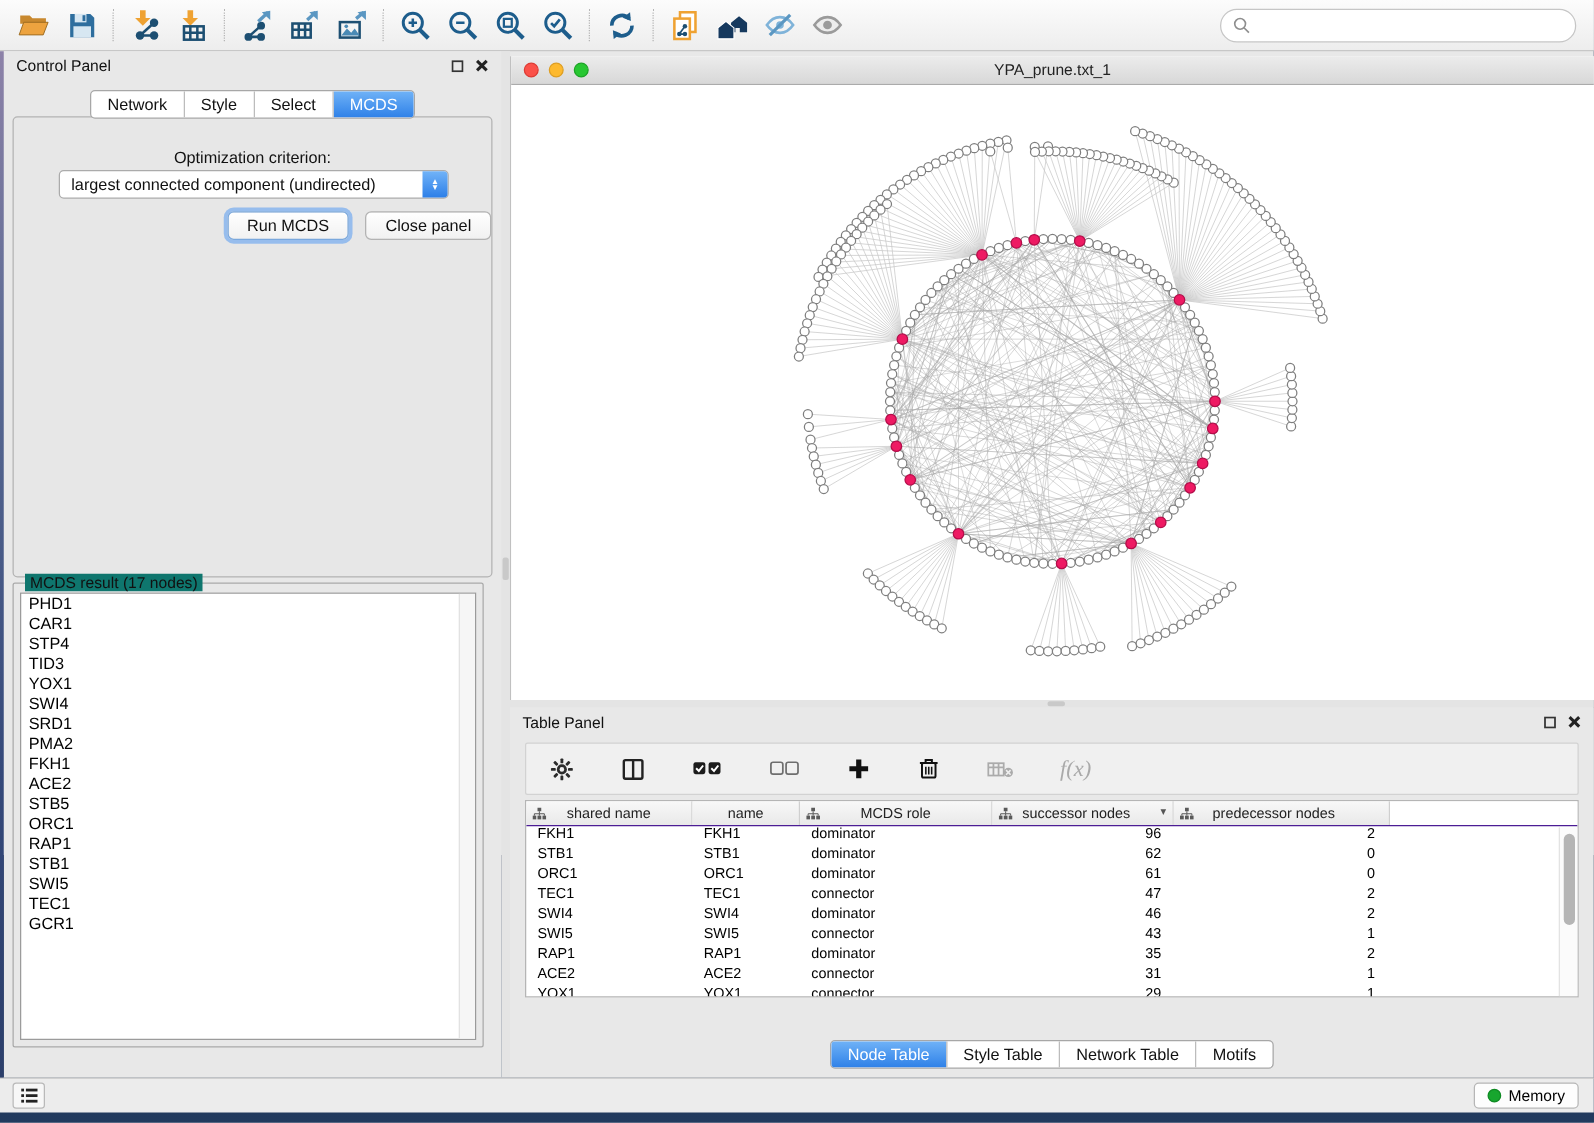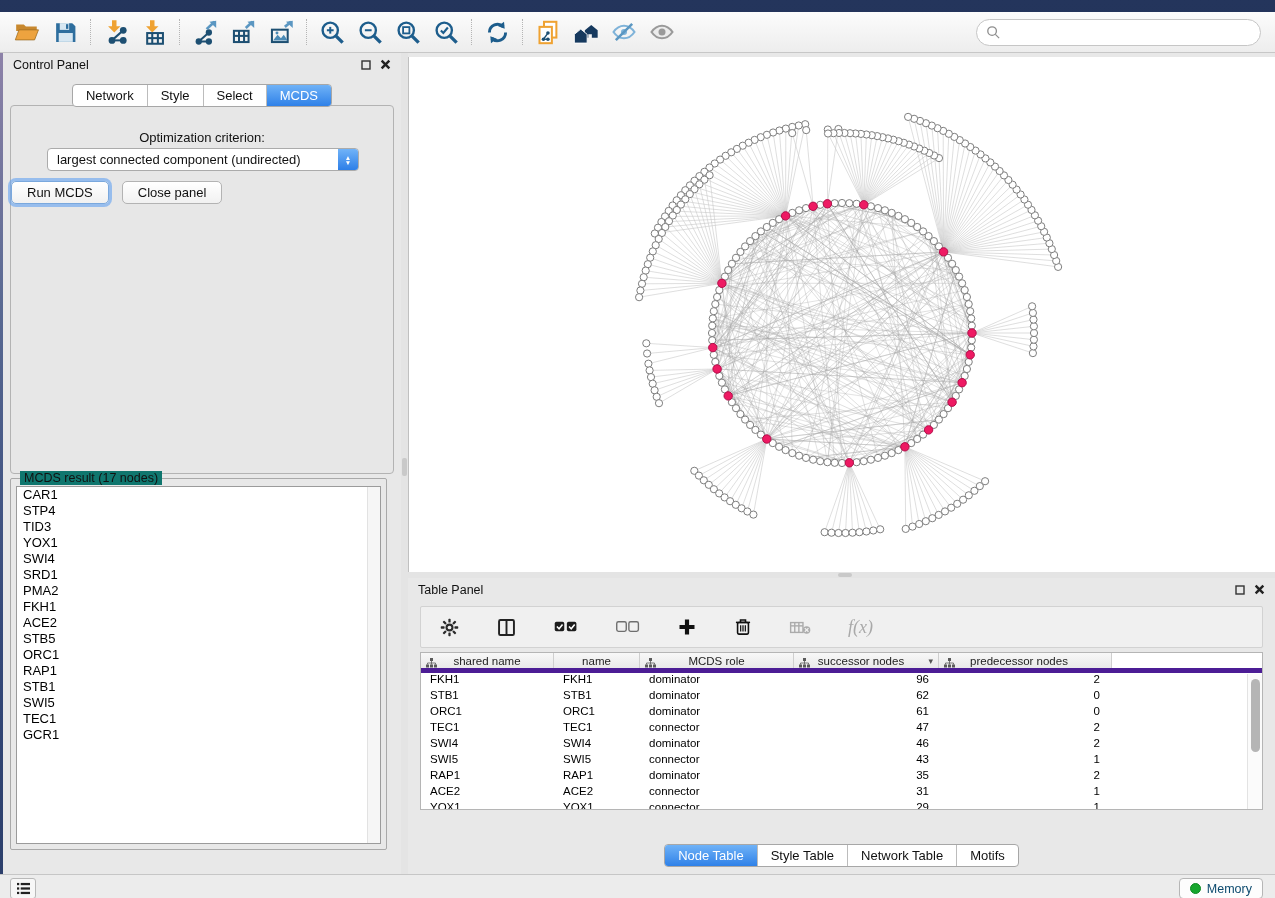--- a/index.html
+++ b/index.html
@@ -1,19 +1,19 @@
 <!DOCTYPE html>
 <html><head>
 <meta charset="utf-8">
 <style>
   * { margin:0; padding:0; box-sizing:border-box; }
   html,body { width:1275px; height:898px; overflow:hidden;
     font-family:"Liberation Sans", sans-serif;
     background:linear-gradient(180deg,#24355c 0%,#1b2a4a 60%,#223a5e 100%); }
-  .app { position:absolute; left:0; top:12px; width:1275px; height:684px; background:#e8e8e8; }
+  .app { position:absolute; left:0; top:0; width:1275px; height:684px; background:#e8e8e8; }
   .wallpaper-edge { position:absolute; left:0; top:41px; width:3px; height:821px;
     background:linear-gradient(180deg,#8d82a8,#5a6a93 30%,#35497a 70%,#2c3f6b); z-index:5; }
 
   
   .toolbar { position:absolute; left:0; top:0; width:1275px; height:41px;
     background:linear-gradient(#fcfcfc,#ededed); border-bottom:1px solid #c7c7c7;
     display:flex; align-items:center; padding-left:8px; }
   .tbtn { width:38px; height:34px; display:flex; align-items:center; justify-content:center; border-radius:4px; }
   .tsep { width:1px; height:26px; margin:0 6px; border-left:1px dotted #b5b5b5; }
   .search-wrap { position:absolute; right:14px; top:7px; width:285px; height:27px;
@@ -31,21 +31,21 @@
   .seg .tab.active { background:linear-gradient(#6fb2f7,#2f81e8); color:#fff; }
   .tab-content { position:absolute; top:52px; left:7px; width:384px; height:369px;
     background:#e7e7e7; border:1px solid #b3b3b3; border-radius:4px; }
   .opt-label { position:absolute; top:24px; width:100%; text-align:center; font-size:13px; color:#111; }
   .dropdown { position:absolute; top:42px; left:36px; width:312px; height:23px; background:#fff;
     border:1px solid #ababab; border-radius:4px; display:flex; align-items:center; }
   .dropdown .dd-text { flex:1; font-size:13px; padding-left:9px; color:#111; white-space:nowrap; }
   .dd-cap { width:20px; height:21px; margin-right:0; border-radius:0 3px 3px 0;
     background:linear-gradient(#71b3f8,#2d7fe8); display:flex; flex-direction:column; align-items:center; justify-content:center; }
   .dd-cap span { color:#fff; font-size:6.5px; line-height:5px; }
-  .btn-row { position:absolute; top:75px; width:100%; display:flex; justify-content:flex-start; gap:13px; }
+  .btn-row { position:absolute; top:75px; width:100%; display:flex; justify-content:flex-end; gap:13px; }
   .aqua-btn { background:linear-gradient(#ffffff,#f1f1f1); border:1px solid #b3b3b3; border-radius:5px;
     font-size:13px; padding:3px 15px; color:#111; }
   .aqua-btn.focused { box-shadow:0 0 0 3px rgba(98,162,242,.6); border-color:#7aa8dd; }
   .result-group { position:absolute; top:425px; left:7px; width:377px; height:372px;
     border:1px solid #a9a9a9; border-radius:2px; }
   .result-group .legend { position:absolute; top:-8px; left:9px; background:#0f766e; padding:0 4px; font-size:12.5px; color:#111; }
   .result-list { position:absolute; top:7px; left:5px; right:5px; bottom:5px; background:#fff;
     border:1px solid #9b9b9b; overflow:hidden; }
   .result-list .scroll-track { position:absolute; top:0; right:0; width:13px; height:100%; background:#f6f6f6; border-left:1px solid #e2e2e2; }
   .result-item { font-size:13px; line-height:16px; padding-left:6px; color:#000; }
@@ -69,41 +69,41 @@
   .h-handle { position:absolute; left:430px; top:1px; width:14px; height:4px; background:#c9c9c9; border-radius:2px; }
 
   
   .table-panel { position:absolute; left:408px; top:566px; width:867px; height:296px; background:#e8e8e8; }
   .tp-toolbar { position:absolute; top:28px; left:12px; right:12px; height:42px; background:#f0f0f0;
     border:1px solid #d2d2d2; border-radius:2px; display:flex; align-items:center; gap:36px; padding-left:18px; }
   .tp-ic { display:flex; align-items:center; justify-content:center; }
   .fx { font-family:"Liberation Serif", serif; font-style:italic; font-size:18px; color:#a9a9a9; }
   .tbl-wrap { position:absolute; top:74px; left:12px; right:12px; bottom:64px; background:#fff; border:1px solid #b5b5b5; overflow:hidden; }
   .tbl-head { display:flex; height:20px; font-size:11.5px; color:#222;
-    border-bottom:5px solid #4c1d95; }
+    border-bottom:1px solid #4c1d95; }
   .th { position:relative; display:flex; align-items:center; justify-content:center;
     background:linear-gradient(#f8f8f8,#e9e9e9); border-right:1px solid #cfcfcf; }
   .th .tree { position:absolute; left:5px; top:5px; }
   .th .sort { position:absolute; right:5px; top:3px; font-size:9px; color:#555; }
   .tbl-body { position:relative; }
   .tr { display:flex; height:16px; font-size:11.5px; color:#000; }
   .td { overflow:hidden; white-space:nowrap; }
   .td.txt { padding-left:9px; }
   .td.num { text-align:right; }
   .c0{width:133px;} .c1{width:86px;} .c2{width:154px;} .c3{width:145px; padding-right:10px;justify-content:center;} .c4{width:173px; padding-right:12px;} .cf{flex:1;}
   .tbl-vscroll { position:absolute; top:21px; right:0; width:15px; bottom:0; background:#fbfbfb; border-left:1px solid #e3e3e3; }
   .tbl-thumb { position:absolute; top:5px; left:2.5px; width:9px; height:73px; background:#b5b5b5; border-radius:5px; }
   .tp-tabs { position:absolute; bottom:7px; width:100%; display:flex; justify-content:center; }
 
   
   .statusbar { position:absolute; left:0; top:862px; width:1275px; height:28px; background:#ececec; border-top:1px solid #c6c6c6; }
   .list-btn { position:absolute; left:10px; top:3px; width:26px; height:21px; background:#f7f7f7;
     border:1px solid #b9b9b9; border-radius:3px; display:flex; align-items:center; justify-content:center; }
   .mem-btn { position:absolute; right:12px; top:3px; height:21px; background:#fdfdfd; border:1px solid #b6b6b6;
-    border-radius:4px; display:flex; align-items:center; gap:6px; padding:0 10px; font-size:12.5px; color:#0c4a6e; }
+    border-radius:4px; display:flex; align-items:center; gap:6px; padding:0 10px; font-size:12.5px; color:#000000; }
   .mem-dot { width:11px; height:11px; border-radius:50%; background:#17a62e; border:1px solid #0e8a22; }
 </style>
 </head>
 <body>
 
 <div class="app">
 
   <div class="toolbar">
     <div class="tbtn">
       <svg width="26" height="26" viewBox="0 0 24 24">
@@ -296,20 +296,21 @@
       <div class="btn-row">
         <button class="aqua-btn focused">Run MCDS</button>
         <button class="aqua-btn">Close panel</button>
       </div>
     </div>
 
     <div class="result-group">
       <span class="legend">MCDS result (17 nodes)</span>
       <div class="result-list">
         <div>
+            <div class="result-item">PHD1</div>
             <div class="result-item">CAR1</div>
             <div class="result-item">STP4</div>
             <div class="result-item">TID3</div>
             <div class="result-item">YOX1</div>
             <div class="result-item">SWI4</div>
             <div class="result-item">SRD1</div>
             <div class="result-item">PMA2</div>
             <div class="result-item">FKH1</div>
             <div class="result-item">ACE2</div>
             <div class="result-item">STB5</div>
@@ -323,20 +324,28 @@
         <div class="scroll-track"></div>
       </div>
     </div>
   </div>
 
   <div class="v-splitter">
       <div class="v-handle"></div>
     </div>
 
   <div class="network-frame">
+    <div class="net-titlebar">
+      <div class="traffic">
+        <span class="light red"></span>
+        <span class="light yellow"></span>
+        <span class="light green"></span>
+      </div>
+      <div class="net-title">YPA_prune.txt_1</div>
+    </div>
     <div class="net-canvas">
       <svg width="867" height="492" viewBox="0 0 867 492">
           <g>
             <line x1="376.6" y1="135.9" x2="550.1" y2="196.6" stroke="#a6a6a6" stroke-width="0.7" opacity="0.5"></line>
             <line x1="376.6" y1="135.9" x2="315.9" y2="309.4" stroke="#a6a6a6" stroke-width="0.7" opacity="0.5"></line>
             <line x1="376.6" y1="135.9" x2="553.1" y2="302.7" stroke="#a6a6a6" stroke-width="0.7" opacity="0.5"></line>
             <line x1="376.6" y1="135.9" x2="508.2" y2="147.0" stroke="#a6a6a6" stroke-width="0.7" opacity="0.5"></line>
             <line x1="376.6" y1="135.9" x2="562.8" y2="245.7" stroke="#a6a6a6" stroke-width="0.7" opacity="0.5"></line>
             <line x1="376.6" y1="135.9" x2="383.3" y2="373.1" stroke="#a6a6a6" stroke-width="0.7" opacity="0.5"></line>
             <line x1="376.6" y1="135.9" x2="346.4" y2="349.9" stroke="#a6a6a6" stroke-width="0.7" opacity="0.5"></line>

